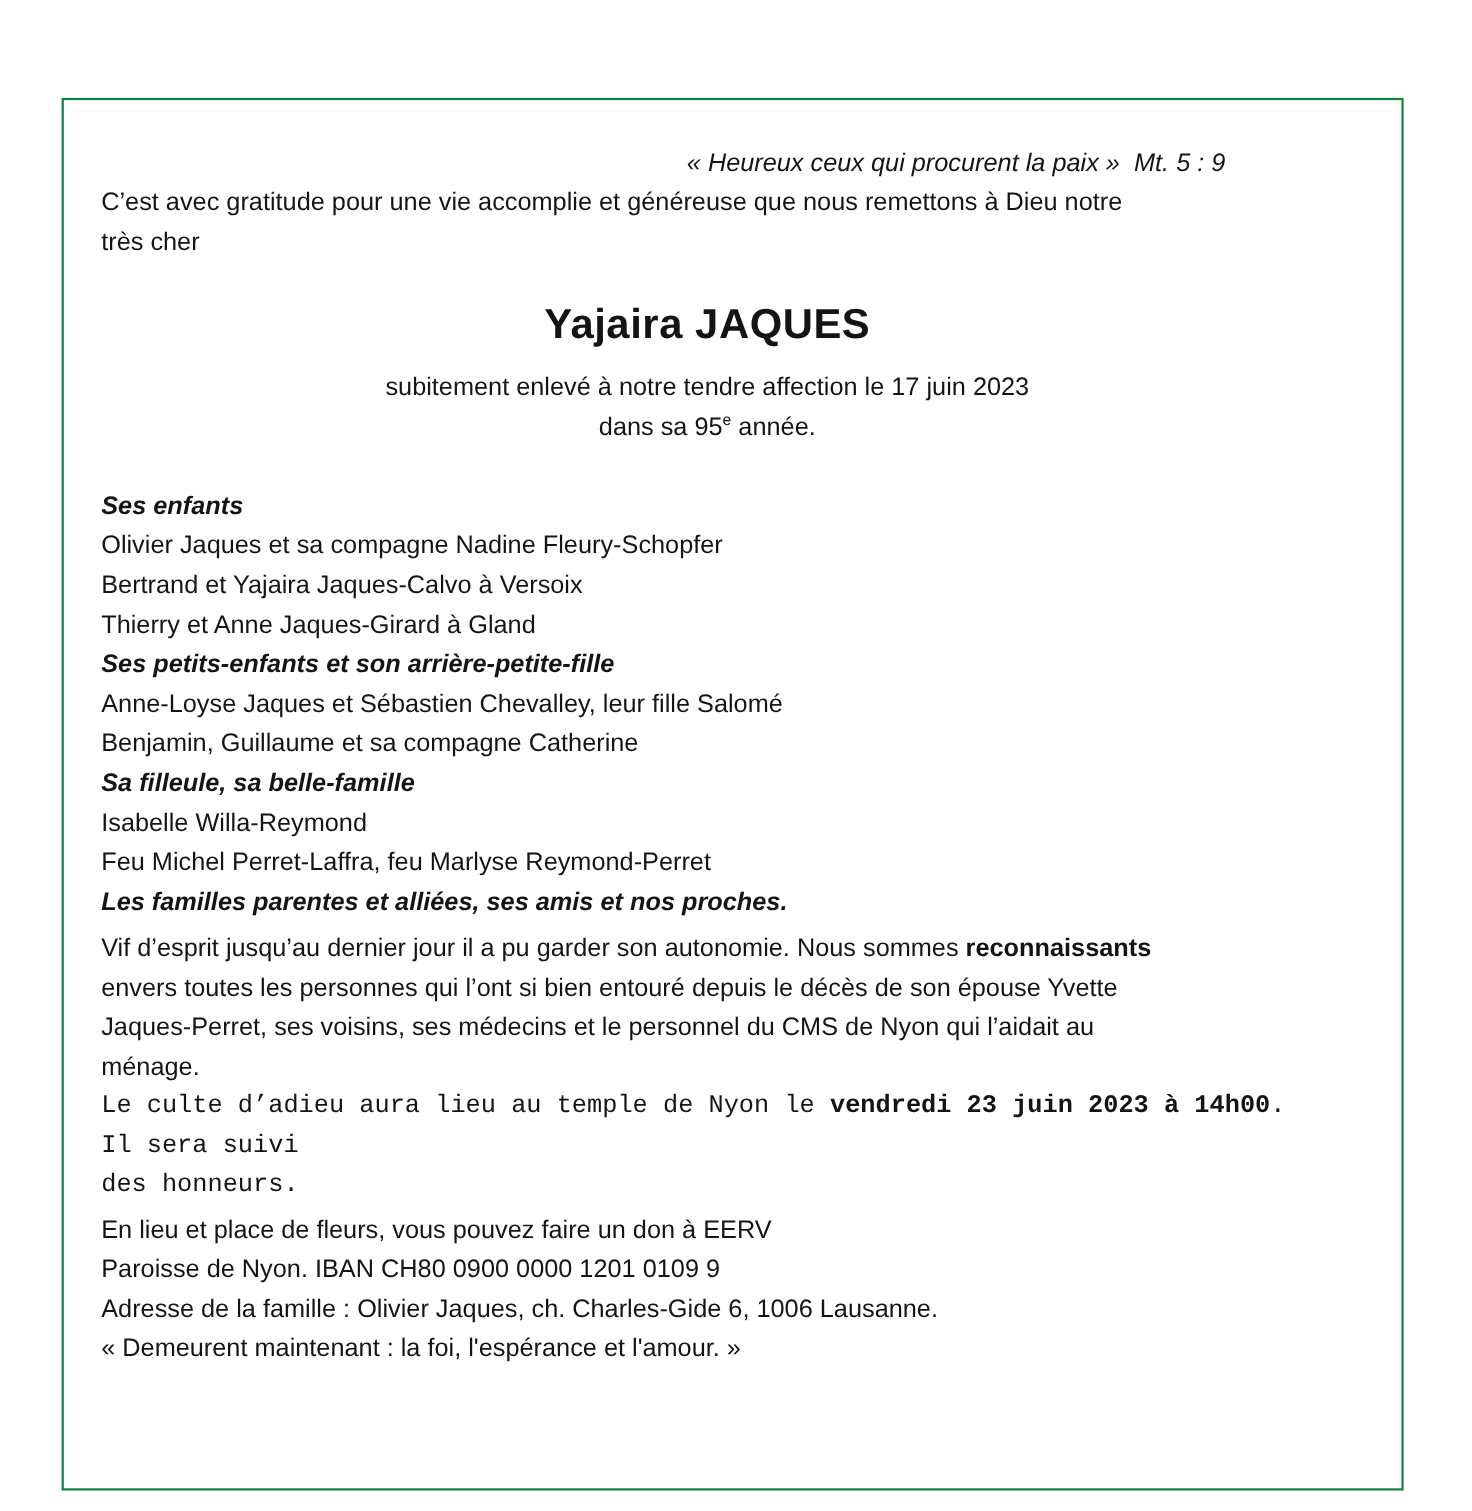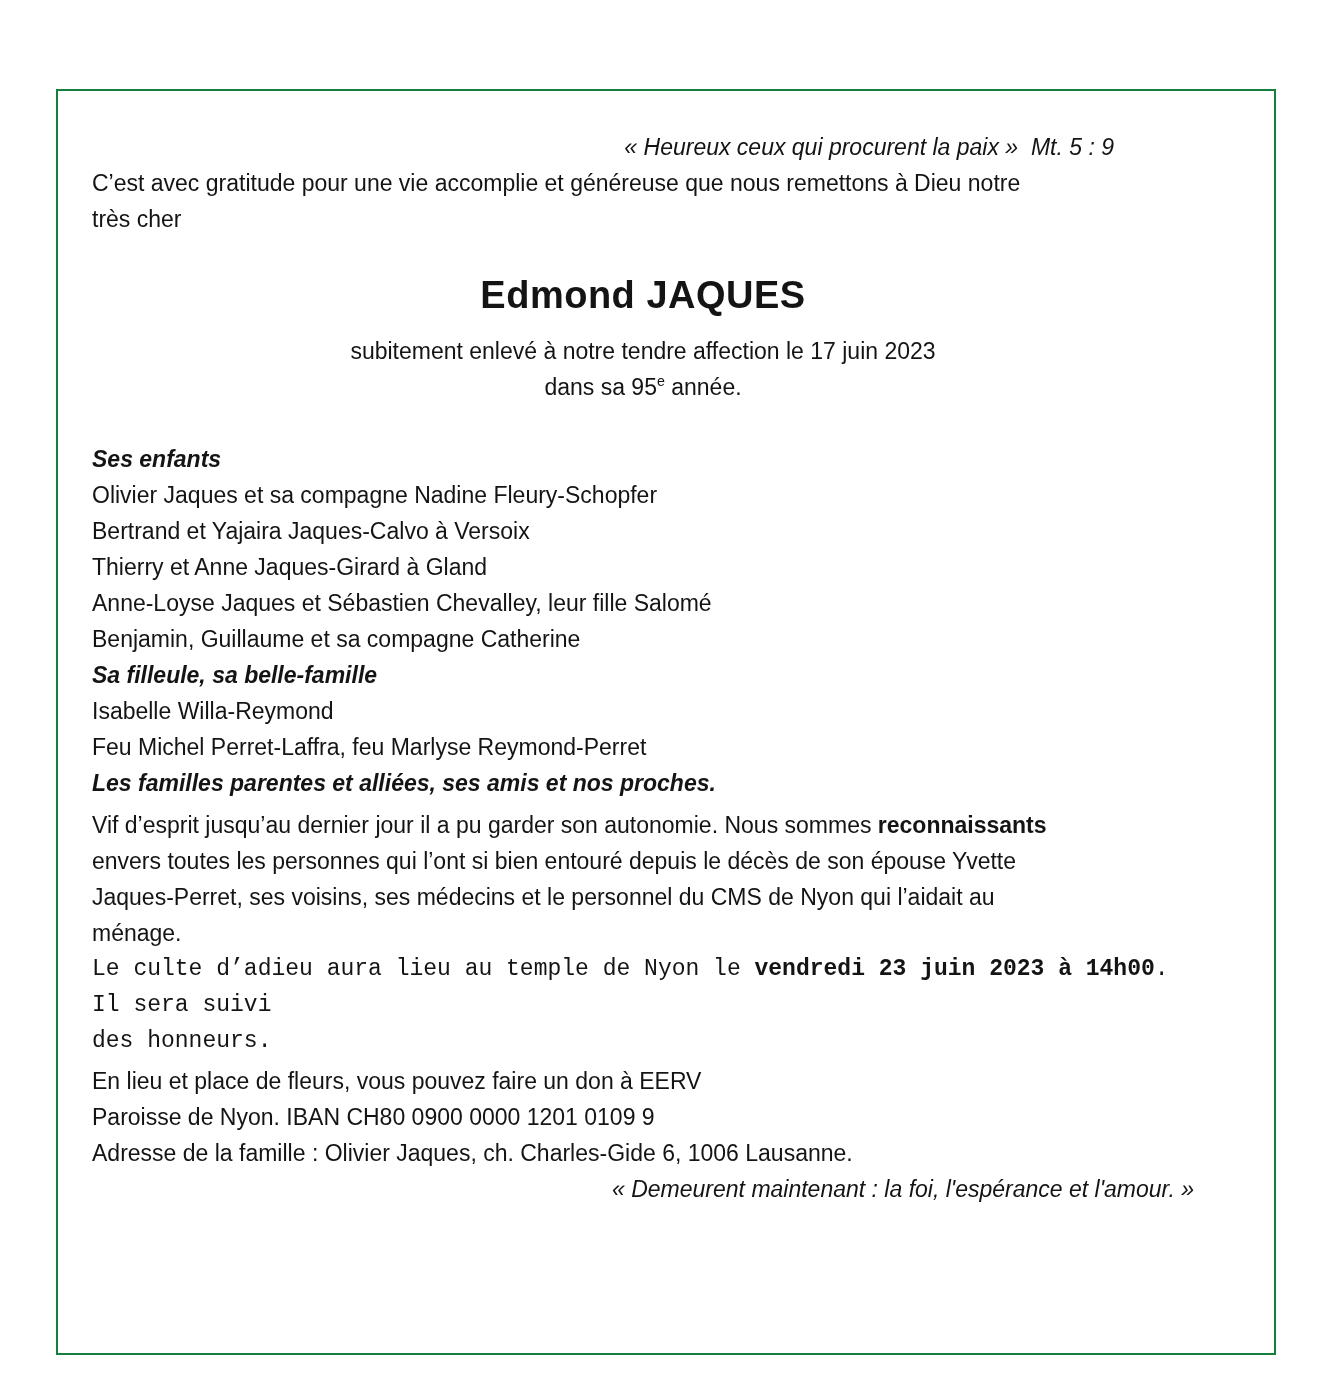--- a/index.html
+++ b/index.html
@@ -64,48 +64,47 @@
     font-style: italic;
   }
   .para {
     white-space: pre-wrap;
   }
   .para-autonomy { margin-top: 6px; }
   .para-service  { margin-top: 0; font-family: Liberation Mono, monospace; }
   .para-donation { margin-top: 4px; }
   .bold-inline { font-weight: bold; }
   .closing-quote {
-    font-style: italic;
-    text-align: right;
     white-space: pre-wrap;
   }
 </style>
 </head>
 <body>
 
 <div class="canvas">
   <div class="frame">
 
     <div class="epigraph">« Heureux ceux qui procurent la paix »  Mt. 5 : 9</div>
 
     <div class="intro">C’est avec gratitude pour une vie accomplie et généreuse que nous remettons à Dieu notre
 très cher</div>
 
-    <div class="deceased-name">Edmond JAQUES</div>
+    <div class="deceased-name">Yajaira JAQUES</div>
 
     <div class="death-block">
       <div>subitement enlevé à notre tendre affection le 17 juin 2023</div>
       <div><span>dans sa 95</span><sup>e</sup><span> année.</span></div>
     </div>
 
     <div class="family-list">
       <div class="fam-line fam-heading">Ses enfants</div>
       <div class="fam-line">Olivier Jaques et sa compagne Nadine Fleury-Schopfer</div>
       <div class="fam-line">Bertrand et Yajaira Jaques-Calvo à Versoix</div>
       <div class="fam-line">Thierry et Anne Jaques-Girard à Gland</div>
+      <div class="fam-line fam-heading">Ses petits-enfants et son arrière-petite-fille</div>
       <div class="fam-line">Anne-Loyse Jaques et Sébastien Chevalley, leur fille Salomé</div>
       <div class="fam-line">Benjamin, Guillaume et sa compagne Catherine</div>
       <div class="fam-line fam-heading">Sa filleule, sa belle-famille</div>
       <div class="fam-line">Isabelle Willa-Reymond</div>
       <div class="fam-line">Feu Michel Perret-Laffra, feu Marlyse Reymond-Perret</div>
       <div class="fam-line fam-heading">Les familles parentes et alliées, ses amis et nos proches.</div>
     </div>
 
     <div class="para para-autonomy"><span>Vif d’esprit jusqu’au dernier jour il a pu garder son autonomie. Nous sommes </span><span class="bold-inline">reconnaissants</span><span>
 envers toutes les personnes qui l’ont si bien entouré depuis le décès de son épouse Yvette

